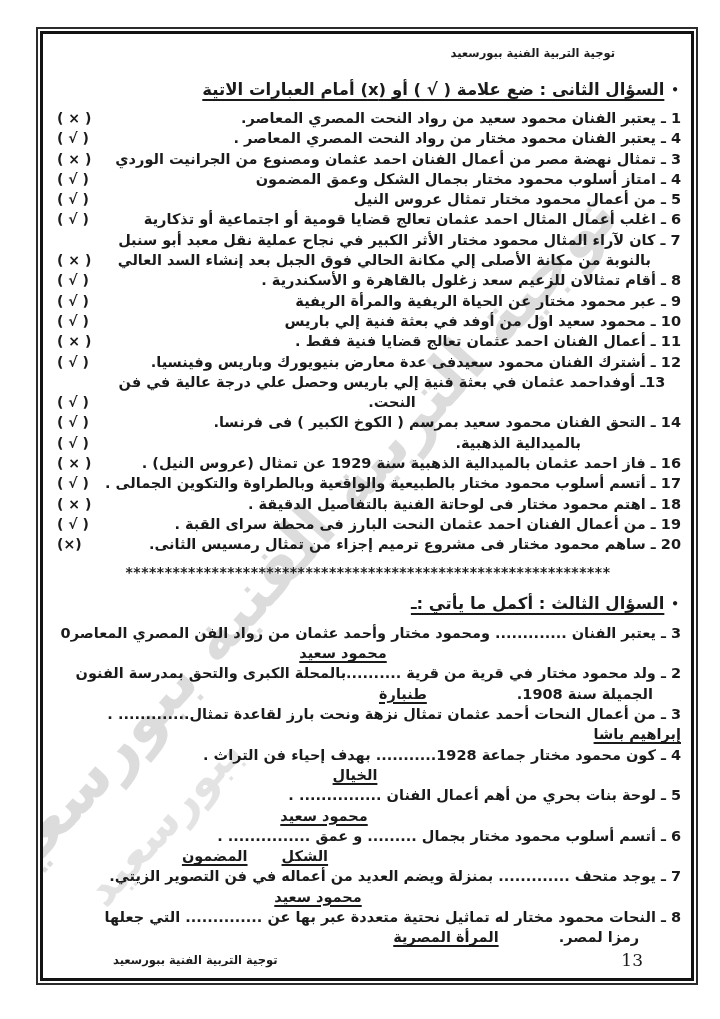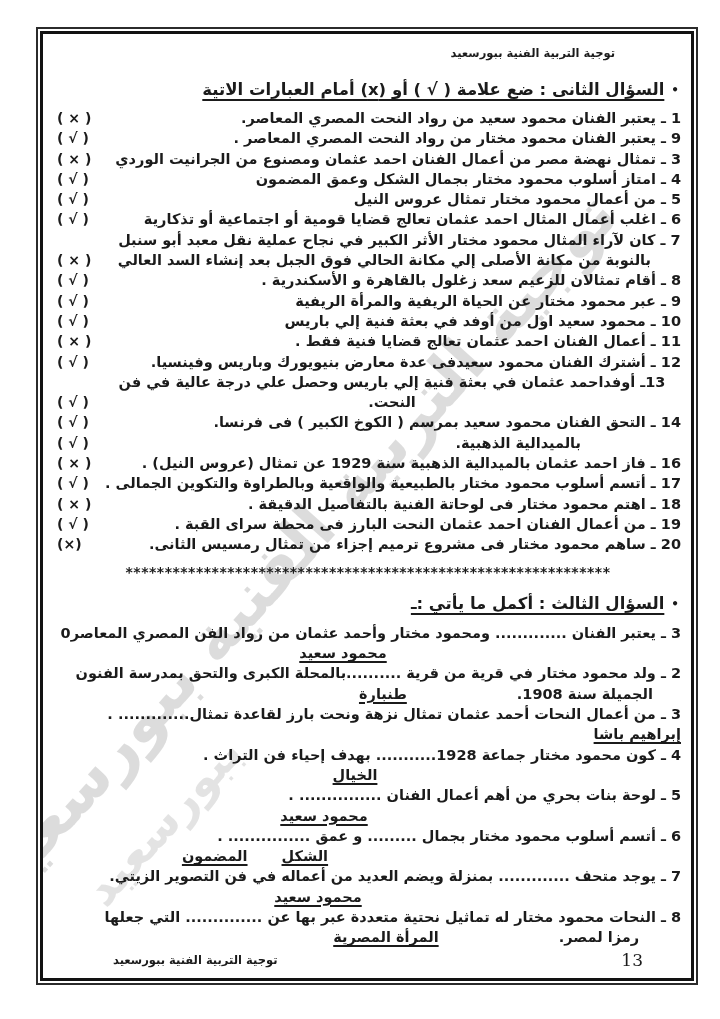--- a/index.html
+++ b/index.html
@@ -35,23 +35,23 @@
   .q3-list{display:flex;flex-direction:column;font-size:14.5px;line-height:20.3px;}
   .q3-list .title-row{margin:12px 2px 9px 0;}
   .q3-text{direction:rtl;text-align:right;}
   .ans-row{direction:rtl;text-align:center;}
   .ans-row.left{text-align:right;padding-left:38px;}
   .ans{text-decoration:underline;text-underline-offset:3px;text-decoration-thickness:1.5px;white-space:nowrap;}
   .shift{position:relative;display:inline-block;}
   .sl25{left:-25px;} .sl13{left:-13px;} .sl44{left:-44px;} .sl50{left:-50px;} .sl113{left:-113px;}
   .pair{display:inline-flex;direction:rtl;gap:34px;}
   .cont-row{display:flex;direction:rtl;align-items:baseline;}
-  .cont-row .cont-text{white-space:nowrap;margin-left:20px;}
+  .cont-row .cont-text{white-space:nowrap;}
   .cr2{padding-right:28px;} .cr2 .ans{margin-right:90px;}
-  .cr8{padding-right:42px;} .cr8 .ans{margin-right:100px;}
+  .cr8{padding-right:42px;} .cr8 .ans{margin-right:60px;}
   .doc-footer{margin-top:auto;position:relative;height:22px;font-size:11.5px;direction:rtl;}
   .footer-center{position:absolute;left:58px;bottom:3px;}
   .page-num{position:absolute;right:38px;bottom:0;font-family:"DejaVu Serif",serif;font-weight:normal;font-size:17px;direction:ltr;}
 </style>
 </head>
 <body>
 
 <div class="page">
   <div class="frame-outer">
     <div class="frame-inner">
@@ -65,21 +65,21 @@
         <span class="bullet">•</span>
         <span class="sec-title">السؤال الثانى : ضع علامة ( √ ) أو (x) أمام العبارات الاتية</span>
       </div>
 
       <div class="q2-list" id="q2-list">
           <div class="q2-row">
             <div class="stmt">1 ـ يعتبر الفنان محمود سعيد من رواد النحت المصري المعاصر.</div>
             <div class="mark">( × )</div>
           </div>
           <div class="q2-row">
-            <div class="stmt">9 ـ يعتبر الفنان محمود مختار من رواد النحت المصري المعاصر .</div>
+            <div class="stmt">4 ـ يعتبر الفنان محمود مختار من رواد النحت المصري المعاصر .</div>
             <div class="mark">( √ )</div>
           </div>
           <div class="q2-row">
             <div class="stmt">3 ـ تمثال نهضة مصر من أعمال الفنان احمد عثمان ومصنوع من الجرانيت الوردي</div>
             <div class="mark">( × )</div>
           </div>
           <div class="q2-row">
             <div class="stmt">4 ـ امتاز أسلوب محمود مختار بجمال الشكل وعمق المضمون</div>
             <div class="mark">( √ )</div>
           </div>

